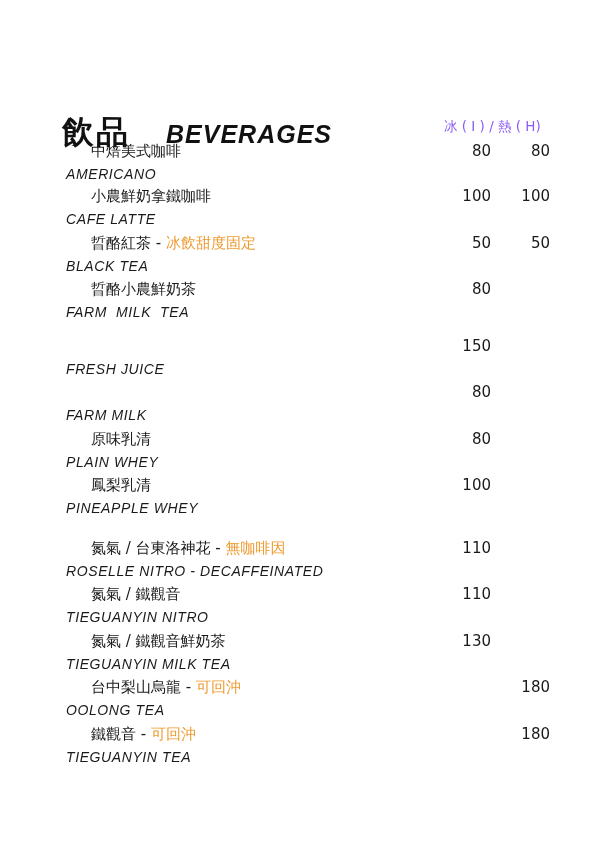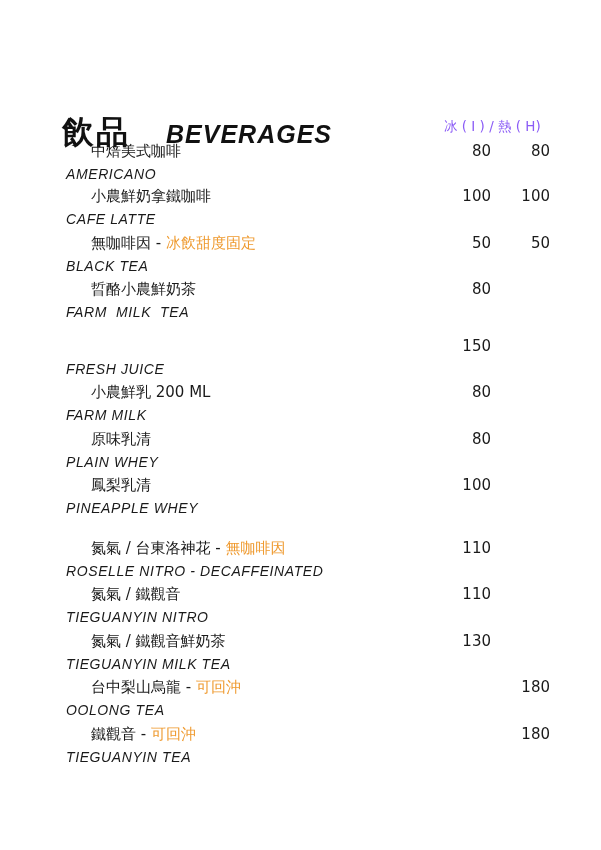--- a/index.html
+++ b/index.html
@@ -35,41 +35,40 @@
 </div>
 
 <div class="item" style="top:186px">
   <span class="zh"><span>小農鮮奶拿鐵咖啡</span><span class="note"></span></span>
   <span class="en">CAFE LATTE</span>
   <span class="price ice">100</span>
   <span class="price hot">100</span>
 </div>
 
 <div class="item" style="top:233px">
-  <span class="zh"><span>無咖啡因 - </span><span class="note">冰飲甜度固定</span></span>
+  <span class="zh"><span>晢酪紅茶 - </span><span class="note">冰飲甜度固定</span></span>
   <span class="en">BLACK TEA</span>
   <span class="price ice">50</span>
   <span class="price hot">50</span>
 </div>
 
 <div class="item" style="top:279px">
   <span class="zh"><span>晢酪小農鮮奶茶</span><span class="note"></span></span>
   <span class="en" style="white-space:pre">FARM  MILK  TEA</span>
   <span class="price ice">80</span>
   <span class="price hot"></span>
 </div>
 
 <div class="item" style="top:336px">
   <span class="en">FRESH JUICE</span>
   <span class="price ice">150</span>
   <span class="price hot"></span>
 </div>
 
 <div class="item" style="top:382px">
-  <span class="zh"><span>小農鮮乳 200 ML</span><span class="note"></span></span>
   <span class="en">FARM MILK</span>
   <span class="price ice">80</span>
   <span class="price hot"></span>
 </div>
 
 <div class="item" style="top:429px">
   <span class="zh"><span>原味乳清</span><span class="note"></span></span>
   <span class="en">PLAIN WHEY</span>
   <span class="price ice">80</span>
   <span class="price hot"></span>

